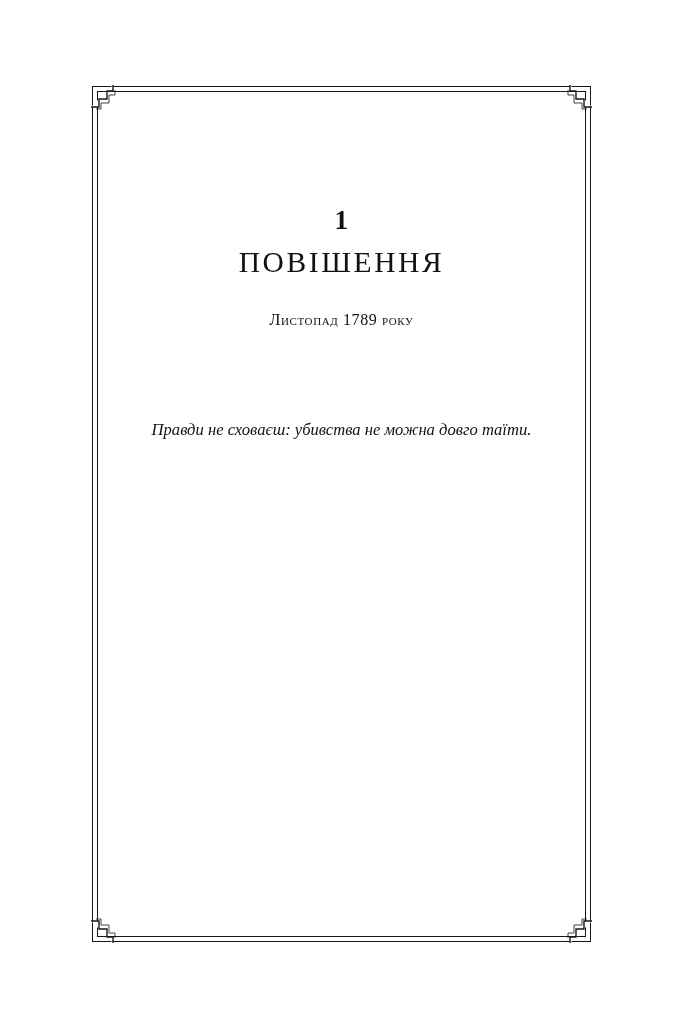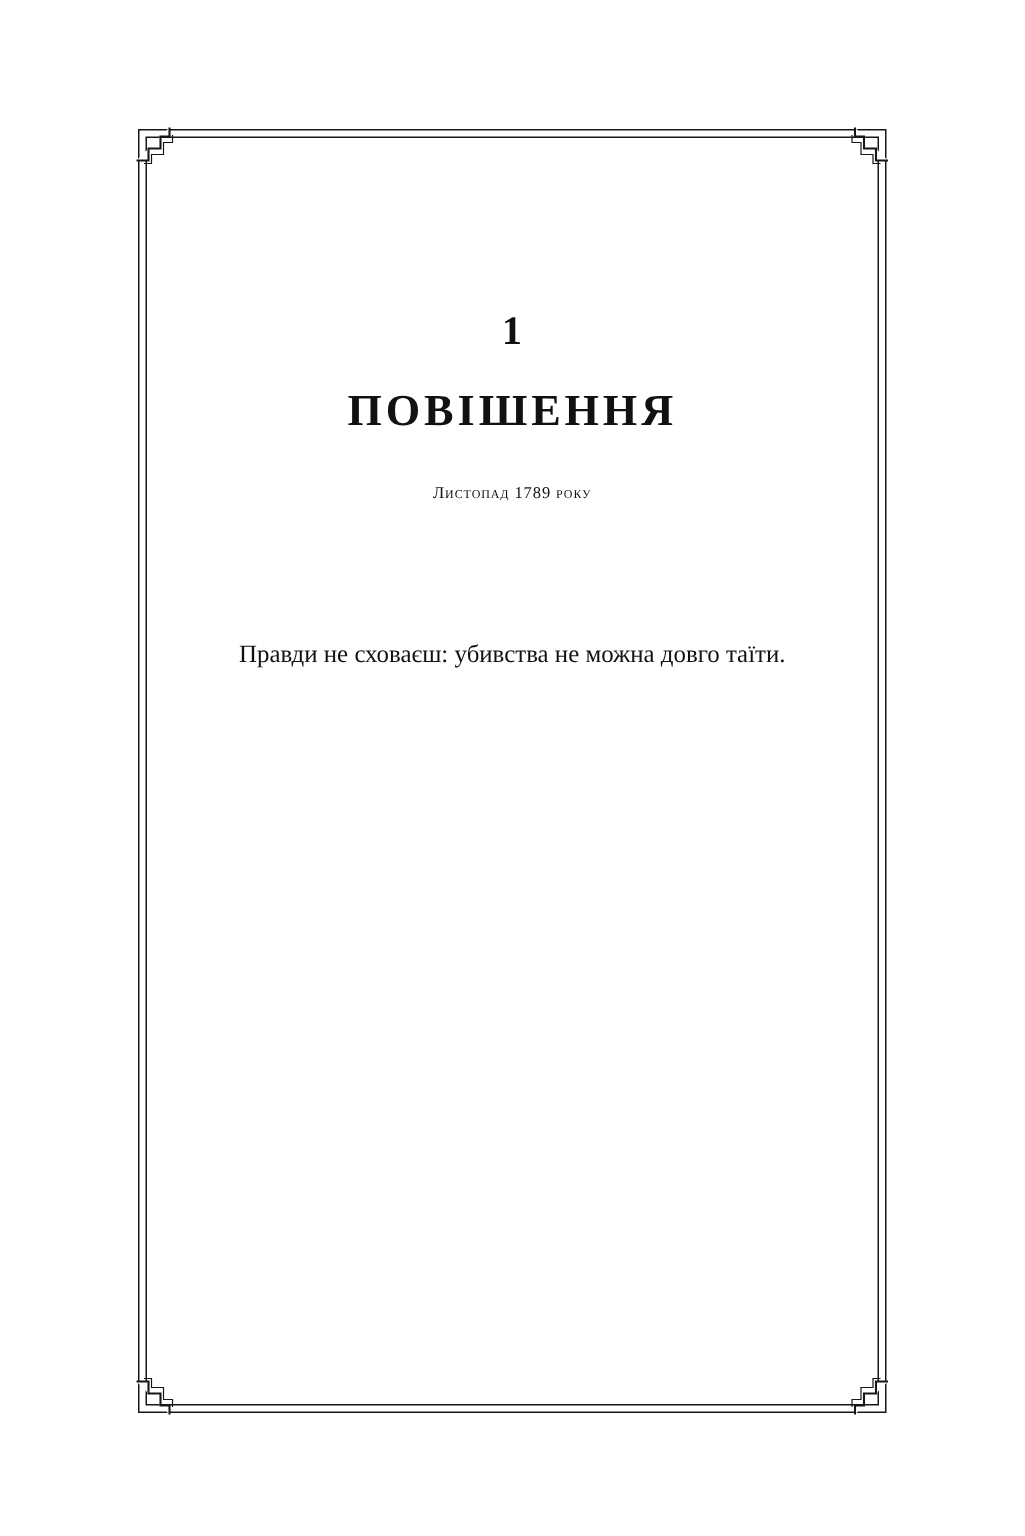--- a/index.html
+++ b/index.html
@@ -70,38 +70,39 @@
 
   .chapter-number {
     margin-top: 121px;
     font-size: 27px;
     font-weight: 700;
     letter-spacing: 0.5px;
     line-height: 1;
   }
 
   .chapter-title {
-    margin-top: 24px;
+    margin-top: 12px;
     font-size: 29.5px;
-    font-weight: 700;
+    font-weight: 400;
     letter-spacing: 2.6px;
     line-height: 1.1;
   }
 
   .chapter-date {
     margin-top: 33px;
-    font-size: 11px;
+    font-size: 16px;
     letter-spacing: 0.6px;
     font-variant: small-caps;
   }
 
   .epigraph {
     margin-top: 88px;
     font-size: 16.6px;
     line-height: 1.55;
+    font-style: italic;
   }
   .epigraph-line {
     white-space: nowrap;
   }
   .epigraph-attrib {
     white-space: nowrap;
   }
   .footnote-marker {
     font-size: 10px;
     vertical-align: super;

